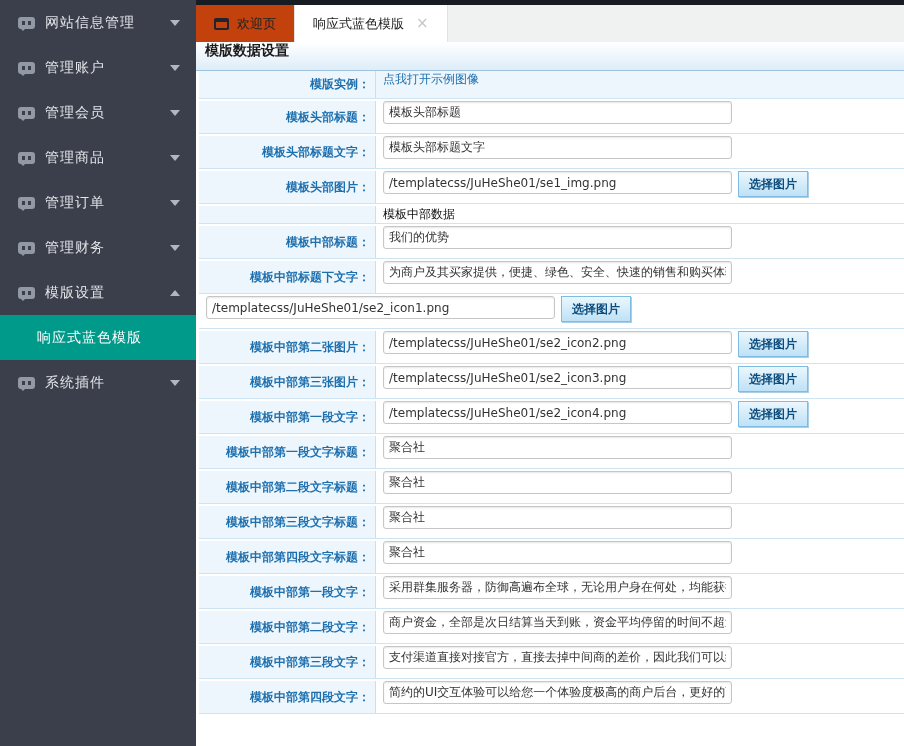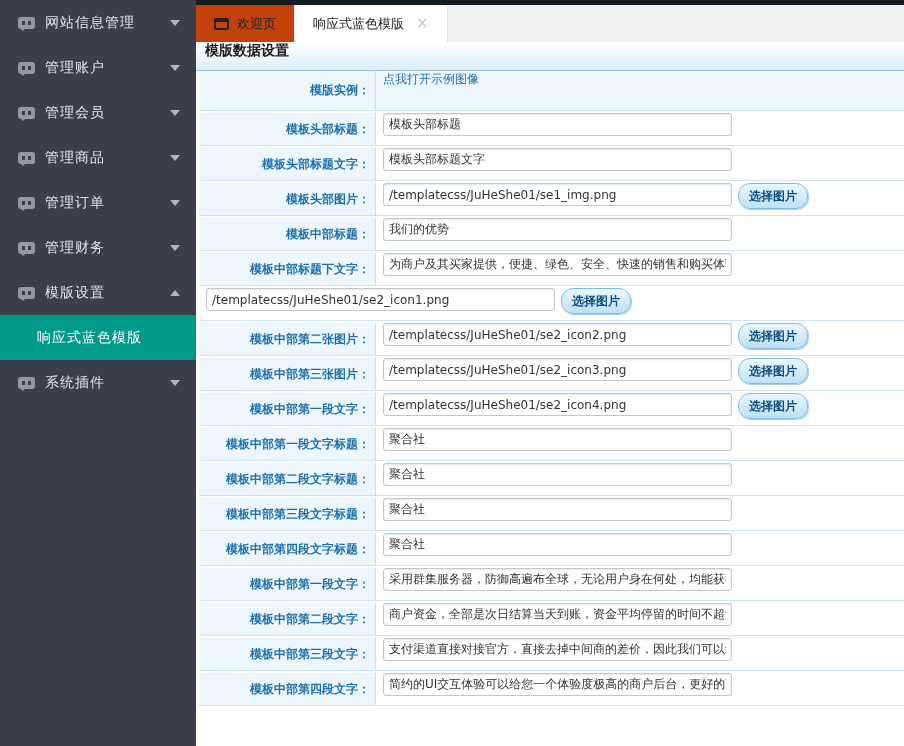--- a/index.html
+++ b/index.html
@@ -36,32 +36,32 @@
   .tab-close { margin-left:12px; color:#c3c7c9; font-size:15px; line-height:1; cursor:pointer; }
 
   .panel-header { height:29px; display:flex; padding-left:9px;
                   font-size:14px; font-weight:bold; color:#1b1b1b;
                   background:linear-gradient(#ffffff,#ddedf9);
                   border-bottom:1px solid #9fc3de; }
 
   
   .form { margin-left:3px; }
   .f-row { display:flex; align-items:stretch; height:33px; border-bottom:1px solid #cfe4f2; margin-bottom:2px; }
-  .f-row.first { height:40px; border-top:none; }
+  .f-row.first { height:28px; border-top:none; }
   .f-row.section { height:18px; }
   .lbl { width:177px; flex:none; background:#ecf6fc; border-right:1px solid #c7e1f1;
          display:flex; align-items:center; justify-content:flex-end; padding-right:5px;
          color:#1e6fae; font-weight:bold; font-size:12px; }
   .val { flex:1; display:flex; align-items:flex-start; padding-left:7px; font-size:12px; color:#222; background:#fff; }
   .f-row.first .val { background:#ecf6fc; }
   .link { color:#1e6fae; font-size:12px; text-decoration:none; cursor:pointer; }
   .txt { width:349px; height:23px; border:1px solid #c6c6c6; border-radius:3px;
          padding:2px 5px; font-size:12px; color:#333; font-family:inherit;
          box-shadow:inset 0 1px 2px rgba(0,0,0,.1); outline:none; background:#fff; }
-  .choose { margin-left:6px; width:70px; height:26px; border:1px solid #7fbce4; border-radius:12px;
+  .choose { margin-left:6px; width:70px; height:26px; border:1px solid #7fbce4; border-radius:0;
             background:linear-gradient(#eaf7fe,#bfe1f6); color:#0c4d7d; font-weight:bold;
             font-size:12px; font-family:inherit; cursor:pointer; box-shadow:1px 1px 0 #a9cfe7; }
   .section-text { font-size:12px; color:#111; }
 </style>
 </head>
 <body>
 
 <div class="app">
 
   <aside class="sidebar">
@@ -152,20 +152,26 @@
       </div>
 
       <div class="f-row">
         <div class="lbl">模板头部图片：</div>
         <div class="val">
           <input class="txt" value="/templatecss/JuHeShe01/se1_img.png" style="">
           <button class="choose">选择图片</button>
         </div>
       </div>
 
+      <div class="f-row section">
+        <div class="lbl"></div>
+        <div class="val">
+            <span class="section-text">模板中部数据</span>
+          </div>
+      </div>
 
       <div class="f-row">
         <div class="lbl">模板中部标题：</div>
         <div class="val">
             <input class="txt" value="我们的优势" style="">
           </div>
       </div>
 
       <div class="f-row">
         <div class="lbl">模板中部标题下文字：</div>

